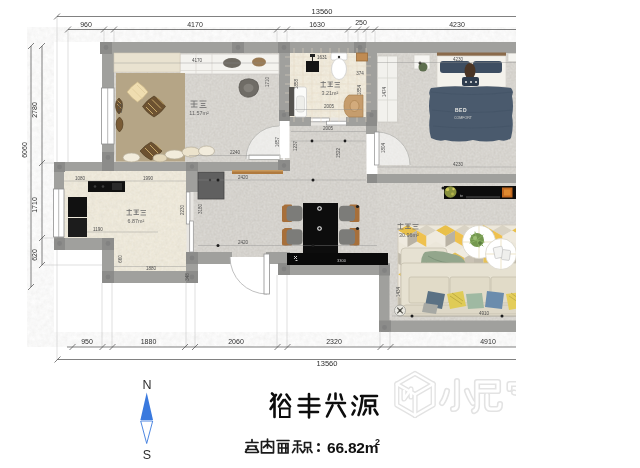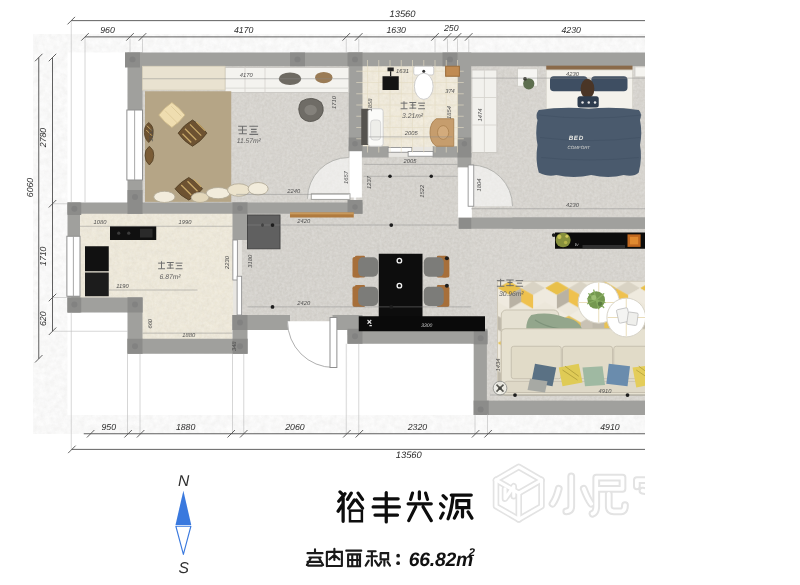--- a/index.html
+++ b/index.html
@@ -1,16 +1,16 @@
 <!DOCTYPE html>
 <html><head>
 <meta charset="utf-8">
 <style>
 html,body{margin:0;padding:0;background:#ffffff;font-family:"Liberation Sans",sans-serif;}
-#stage{position:relative;width:516px;height:468px;overflow:hidden;background:#a21caf;font-style:italic;}
+#stage{position:relative;width:516px;height:468px;overflow:hidden;background:#a21caf;}
 svg{display:block;}
 </style>
 </head>
 <body>
 <div id="stage">
 <svg width="640" height="468" viewBox="0 0 640 468">
 <defs>
 <filter id="noise" x="-5%" y="-5%" width="110%" height="110%">
 <feTurbulence type="fractalNoise" baseFrequency="0.22" numOctaves="3" seed="11"></feTurbulence>
 <feColorMatrix type="matrix" values="0 0 0 0 0.45  0 0 0 0 0.44  0 0 0 0 0.42  0 0 0 0.65 0"></feColorMatrix>

